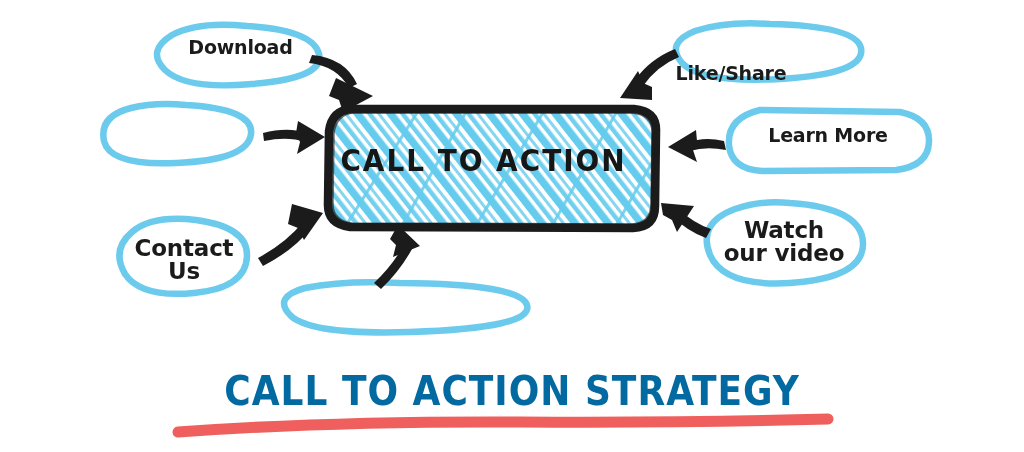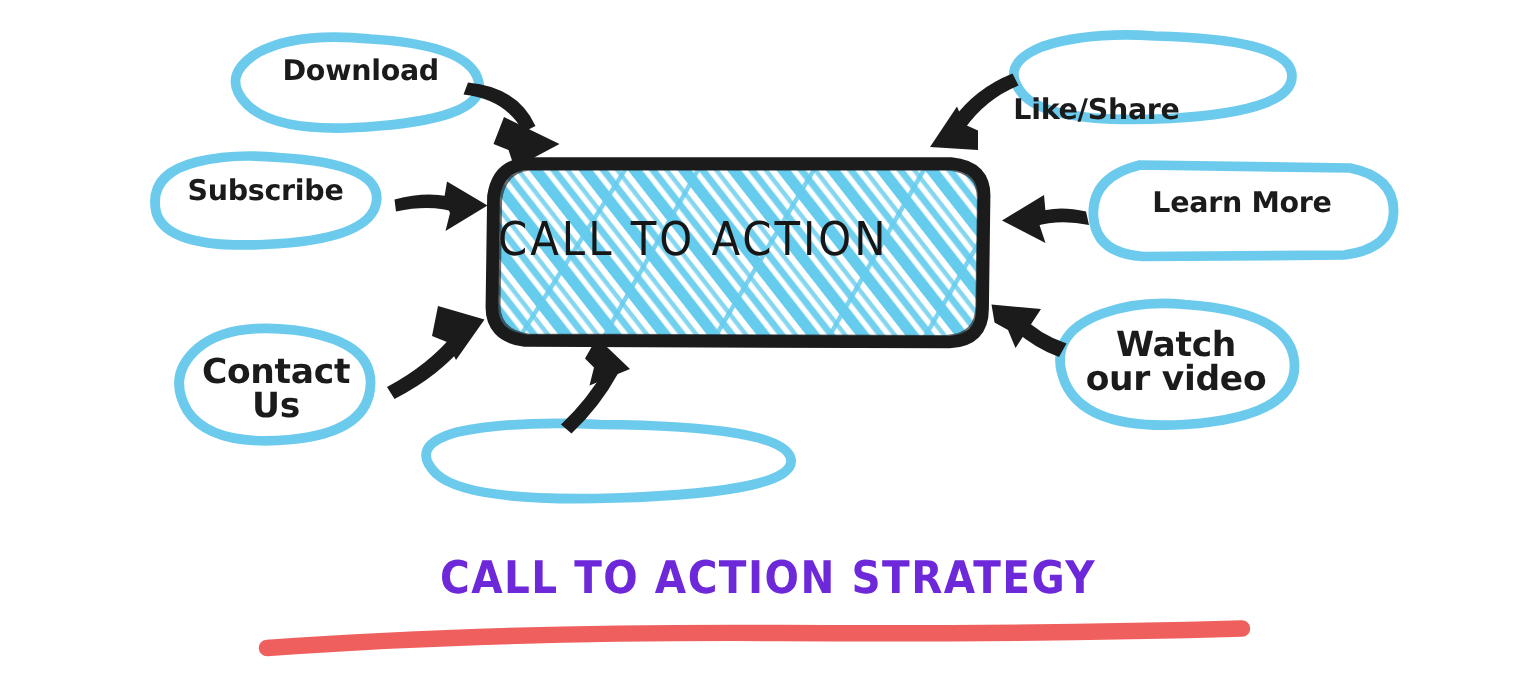--- a/index.html
+++ b/index.html
@@ -22,37 +22,37 @@
     white-space:pre-line;
     letter-spacing:-0.2px;
     transform-origin:50% 50%;
     user-select:none;
   }
   .lbl.bubble-text{font-size:19px;}
   .lbl.small2{font-size:23px;line-height:1.0;}
 
   #box-text{
     position:absolute;
-    left:332px; top:142px; width:327px;
-    text-align:left;
+    left:320px; top:142px; width:327px;
+    text-align:center;
     font-size:31px;
-    font-weight:400;
+    font-weight:700;
     letter-spacing:2.0px;
     color:#161616;
     font-family:"DejaVu Sans Condensed","DejaVu Sans", sans-serif;
     user-select:none;
   }
   #title-text{
     position:absolute;
     left:176px; top:368px; width:672px;
     text-align:center;
-    font-size:30px;
+    font-size:40px;
     font-weight:700;
     letter-spacing:1.0px;
-    color:#6d28d9;
+    color:#0369a1;
     font-family:"DejaVu Sans Condensed","DejaVu Sans", sans-serif;
     user-select:none;
   }
 </style>
 </head>
 <body>
 
 <div id="stage">
 
   <svg id="canvas" viewBox="0 0 1024 452" xmlns="http://www.w3.org/2000/svg">
@@ -164,21 +164,20 @@
 
     <g>
       <path d="M178 432 Q330 421 520 422 Q690 423 828 419" fill="none" stroke="#EE5F5D" stroke-width="11" stroke-linecap="round"></path>
     </g>
   </svg>
 
   <div id="box-text">CALL TO ACTION</div>
 
   <div class="lbl bubble-text" style="left:163px;top:38px;width:155px;">Download</div>
 
-  <div class="lbl bubble-text" style="left:102px;top:118px;width:150px;">Subscribe</div>
 
   <div class="lbl small2" style="left:122px;top:237px;width:124px;">Contact
 Us</div>
 
 
   <div class="lbl bubble-text" style="left:642px;top:36px;width:178px;margin-top:28px;">Like/Share</div>
 
   <div class="lbl bubble-text" style="left:730px;top:126px;width:196px;">Learn More</div>
 
   <div class="lbl small2" style="left:707px;top:219px;width:154px;text-align:center;">Watch

